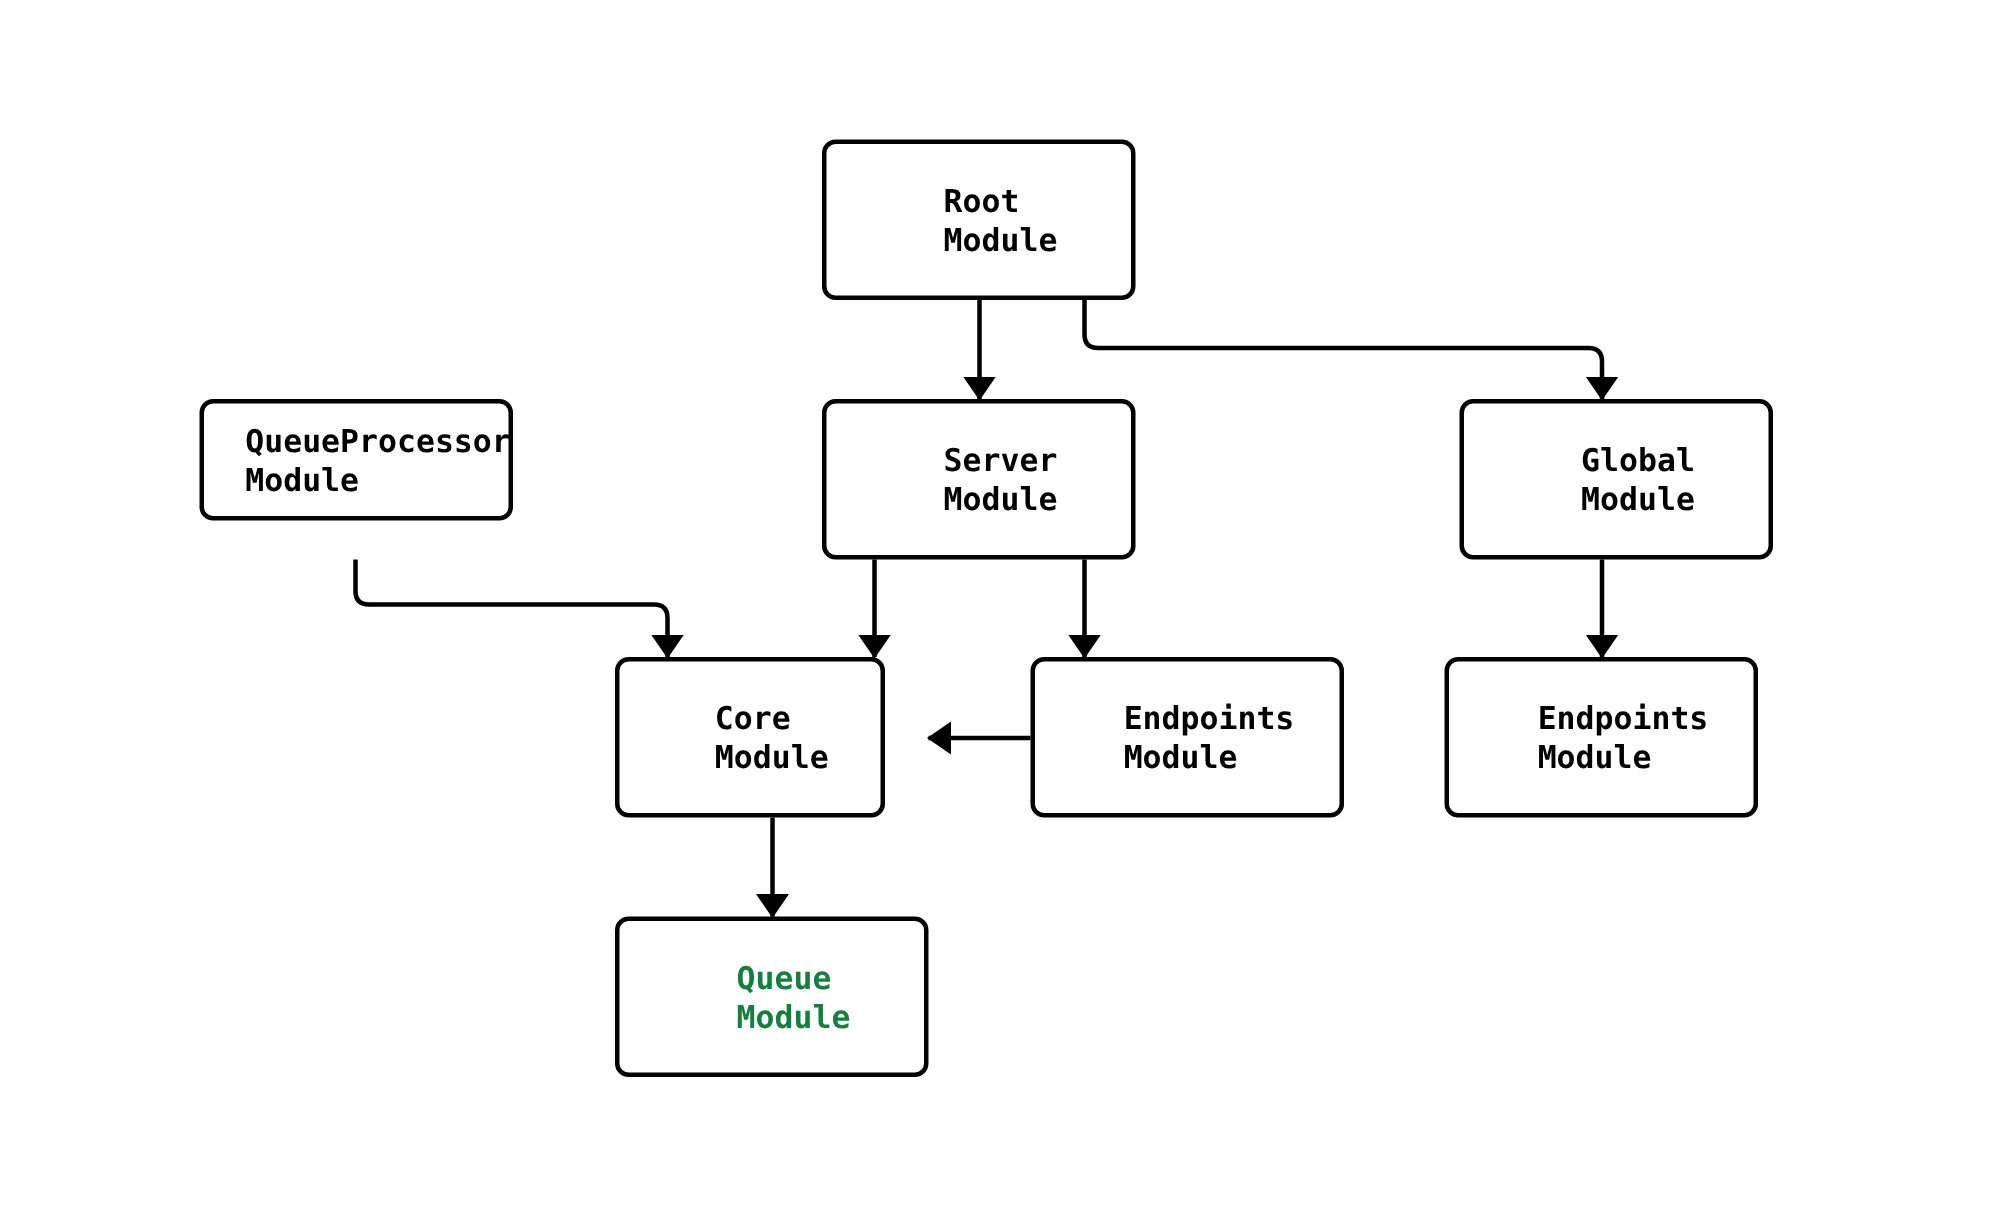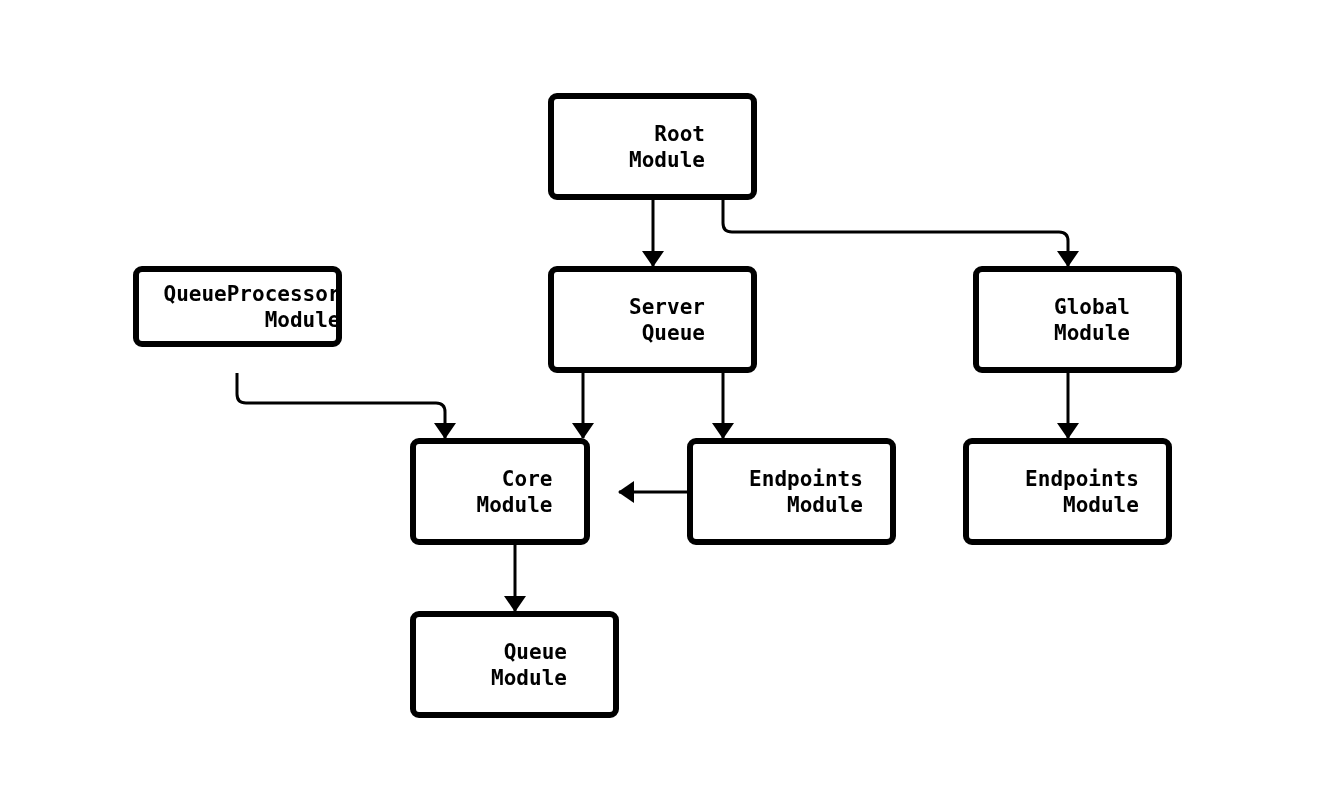--- a/index.html
+++ b/index.html
@@ -22,27 +22,27 @@
     width: 1337px;
     height: 809px;
   }
   #edges-layer path.edge {
     fill: none;
     stroke-width: 3;
   }
   .node {
     position: absolute;
     box-sizing: border-box;
-    border: 6px solid #000000;
+    border: 3px solid #000000;
     border-radius: 9px;
     background: #ffffff;
     display: flex;
     align-items: center;
     justify-content: center;
-    text-align: right;
+    text-align: left;
     padding-left: 29px;
   }
   .node-label {
     white-space: pre-line;
     font-weight: bold;
     font-size: 21px;
     line-height: 26px;
     color: #000;
   }
 </style>
@@ -71,36 +71,36 @@
       <div class="node" style="left: 548px; top: 93px; width: 209px; height: 107px; border-color: rgb(0, 0, 0); background: rgb(255, 255, 255);">
         <div class="node-label" style="color: rgb(0, 0, 0);">Root
 Module</div>
       </div>
       <div class="node" style="left: 133px; top: 266px; width: 209px; height: 81px; border-color: rgb(0, 0, 0); background: rgb(255, 255, 255);">
         <div class="node-label" style="color: rgb(0, 0, 0);">QueueProcessor
 Module</div>
       </div>
       <div class="node" style="left: 548px; top: 266px; width: 209px; height: 107px; border-color: rgb(0, 0, 0); background: rgb(255, 255, 255);">
         <div class="node-label" style="color: rgb(0, 0, 0);">Server
-Queue</div>
+Module</div>
       </div>
       <div class="node" style="left: 973px; top: 266px; width: 209px; height: 107px; border-color: rgb(0, 0, 0); background: rgb(255, 255, 255);">
         <div class="node-label" style="color: rgb(0, 0, 0);">Global
 Module</div>
       </div>
       <div class="node" style="left: 410px; top: 438px; width: 180px; height: 107px; border-color: rgb(0, 0, 0); background: rgb(255, 255, 255);">
         <div class="node-label" style="color: rgb(0, 0, 0);">Core
 Module</div>
       </div>
       <div class="node" style="left: 687px; top: 438px; width: 209px; height: 107px; border-color: rgb(0, 0, 0); background: rgb(255, 255, 255);">
         <div class="node-label" style="color: rgb(0, 0, 0);">Endpoints
 Module</div>
       </div>
       <div class="node" style="left: 963px; top: 438px; width: 209px; height: 107px; border-color: rgb(0, 0, 0); background: rgb(255, 255, 255);">
         <div class="node-label" style="color: rgb(0, 0, 0);">Endpoints
 Module</div>
       </div>
       <div class="node" style="left: 410px; top: 611px; width: 209px; height: 107px; border-color: rgb(0, 0, 0); background: rgb(255, 255, 255);">
-        <div class="node-label" style="color: #000000;">Queue
+        <div class="node-label" style="color: #15803d;">Queue
 Module</div>
       </div>
     </div>
 </div>
 
 </body></html>

